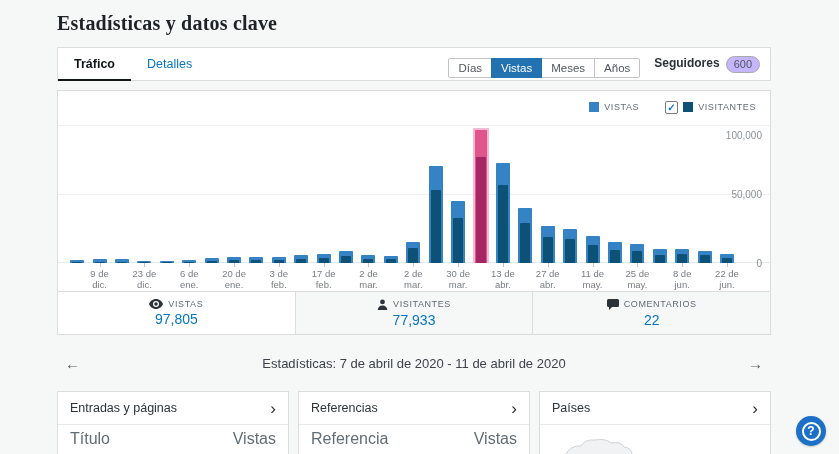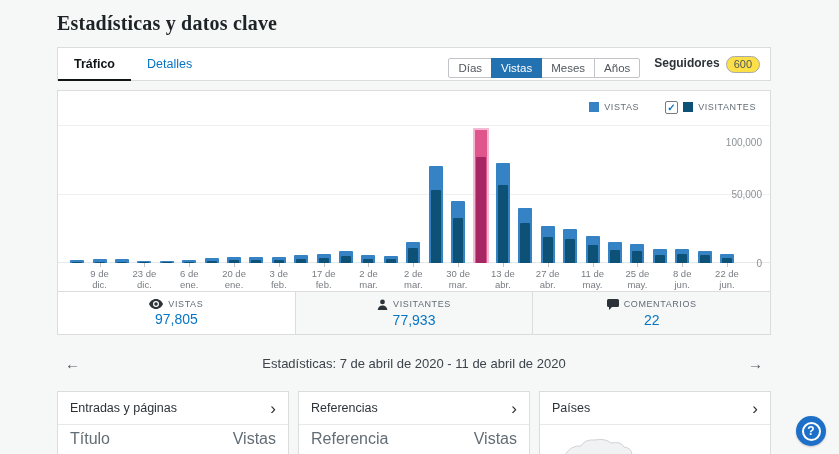--- a/index.html
+++ b/index.html
@@ -17,35 +17,35 @@
   .nav-tab.active { color:#101517; font-weight:bold; }
   .nav-tab.link { color:#0675c4; }
   .tab-underline { position:absolute; left:0; right:0; bottom:-1px; height:2px; background:#101517; }
   .nav-right { display:flex; align-items:center; gap:14px; }
   .segmented { display:flex;margin-top:7px; }
   .seg-btn { font-size:11.5px; color:#50575e; background:#fff; border:1px solid #c3c4c7; padding:3px 9px; margin-left:-1px; cursor:pointer; }
   .seg-btn:first-child { border-radius:2px 0 0 2px; margin-left:0; }
   .seg-btn:last-child { border-radius:0 2px 2px 0;text-align:center; }
   .seg-btn.selected { background:#2271b1; border-color:#2271b1; color:#fff; position:relative; }
   .followers { display:flex; gap:6px; font-size:12px; font-weight:bold; color:#2c3338; cursor:pointer; }
-  .badge { font-weight:normal; font-size:11px; color:#50575e; border:1px solid #a7aaad; border-radius:9px; padding:0 7px; line-height:15px; background:#fde047; }
+  .badge { font-weight:normal; font-size:11px; color:#50575e; border:1px solid #a7aaad; border-radius:9px; padding:0 7px; line-height:15px; background:#c4b5fd; }
 
   
   .chart-card { margin-top:9px; background:#fff; border:1px solid #dcdcde; }
   .legend-row { display:flex; justify-content:flex-end; align-items:center; gap:26px; padding:9px 14px 0 0; height:23px; }
   .legend-item { display:flex; align-items:center; gap:5px; font-size:9px; letter-spacing:.6px; color:#636d75; }
   .sq { width:10px; height:10px; display:inline-block; }
   .checkbox { width:13px; height:13px; border:1px solid #757b80; border-radius:2px; background:#fff; color:#0675c4; font-size:10px; line-height:11px; text-align:center; font-weight:bold; cursor:pointer; }
 
   .chart-plot { position:relative; height:145px; margin:4px 0 28px 0; }
   .gridline { position:absolute; left:0; right:0; height:1px; background:#f0f0f1; }
   .gl-100 { top:7px; } .gl-50 { top:76px; }
   .baseline { position:absolute; left:0; right:0; bottom:0; height:1px; background:#e7e8ea; }
   .ytick { position:absolute; right:8px; font-size:10px; color:#8b9196; transform:translateY(-50%); }
-  .yt-100 { top:24px;text-align:center; } .yt-50 { top:76px; } .yt-0 { top:145px; }
+  .yt-100 { top:17px;text-align:center; } .yt-50 { top:76px; } .yt-0 { top:145px; }
   .bars { position:absolute; left:8px; right:32px; top:0; bottom:0; display:flex; align-items:flex-end; }
   .slot { flex:1; position:relative; display:flex; justify-content:center; align-items:flex-end; height:100%; cursor:pointer; }
   .bar-outer { width:14px; background:#3582c4; position:relative; border-radius:1px 1px 0 0; }
   .bar-inner { position:absolute; bottom:0; left:50%; transform:translateX(-50%); width:10px; background:#0e5176; border-radius:1px 1px 0 0; }
   .slot.selected .bar-outer { width:16px; background:#e0558c; border:2px solid #f3bad2; border-bottom:none; }
   .slot.selected .bar-inner { background:#a62663; }
   .xtick { position:absolute; top:100%; left:50%; width:1px; height:4px; background:#c3c4c7; }
   .xlab { position:absolute; top:calc(100% + 5px); left:50%; transform:translateX(-50%); text-align:center; font-size:9.5px; color:#787c82; line-height:11px; white-space:nowrap; }
 
   .summary-tabs { display:flex; border-top:1px solid #dcdcde; }

